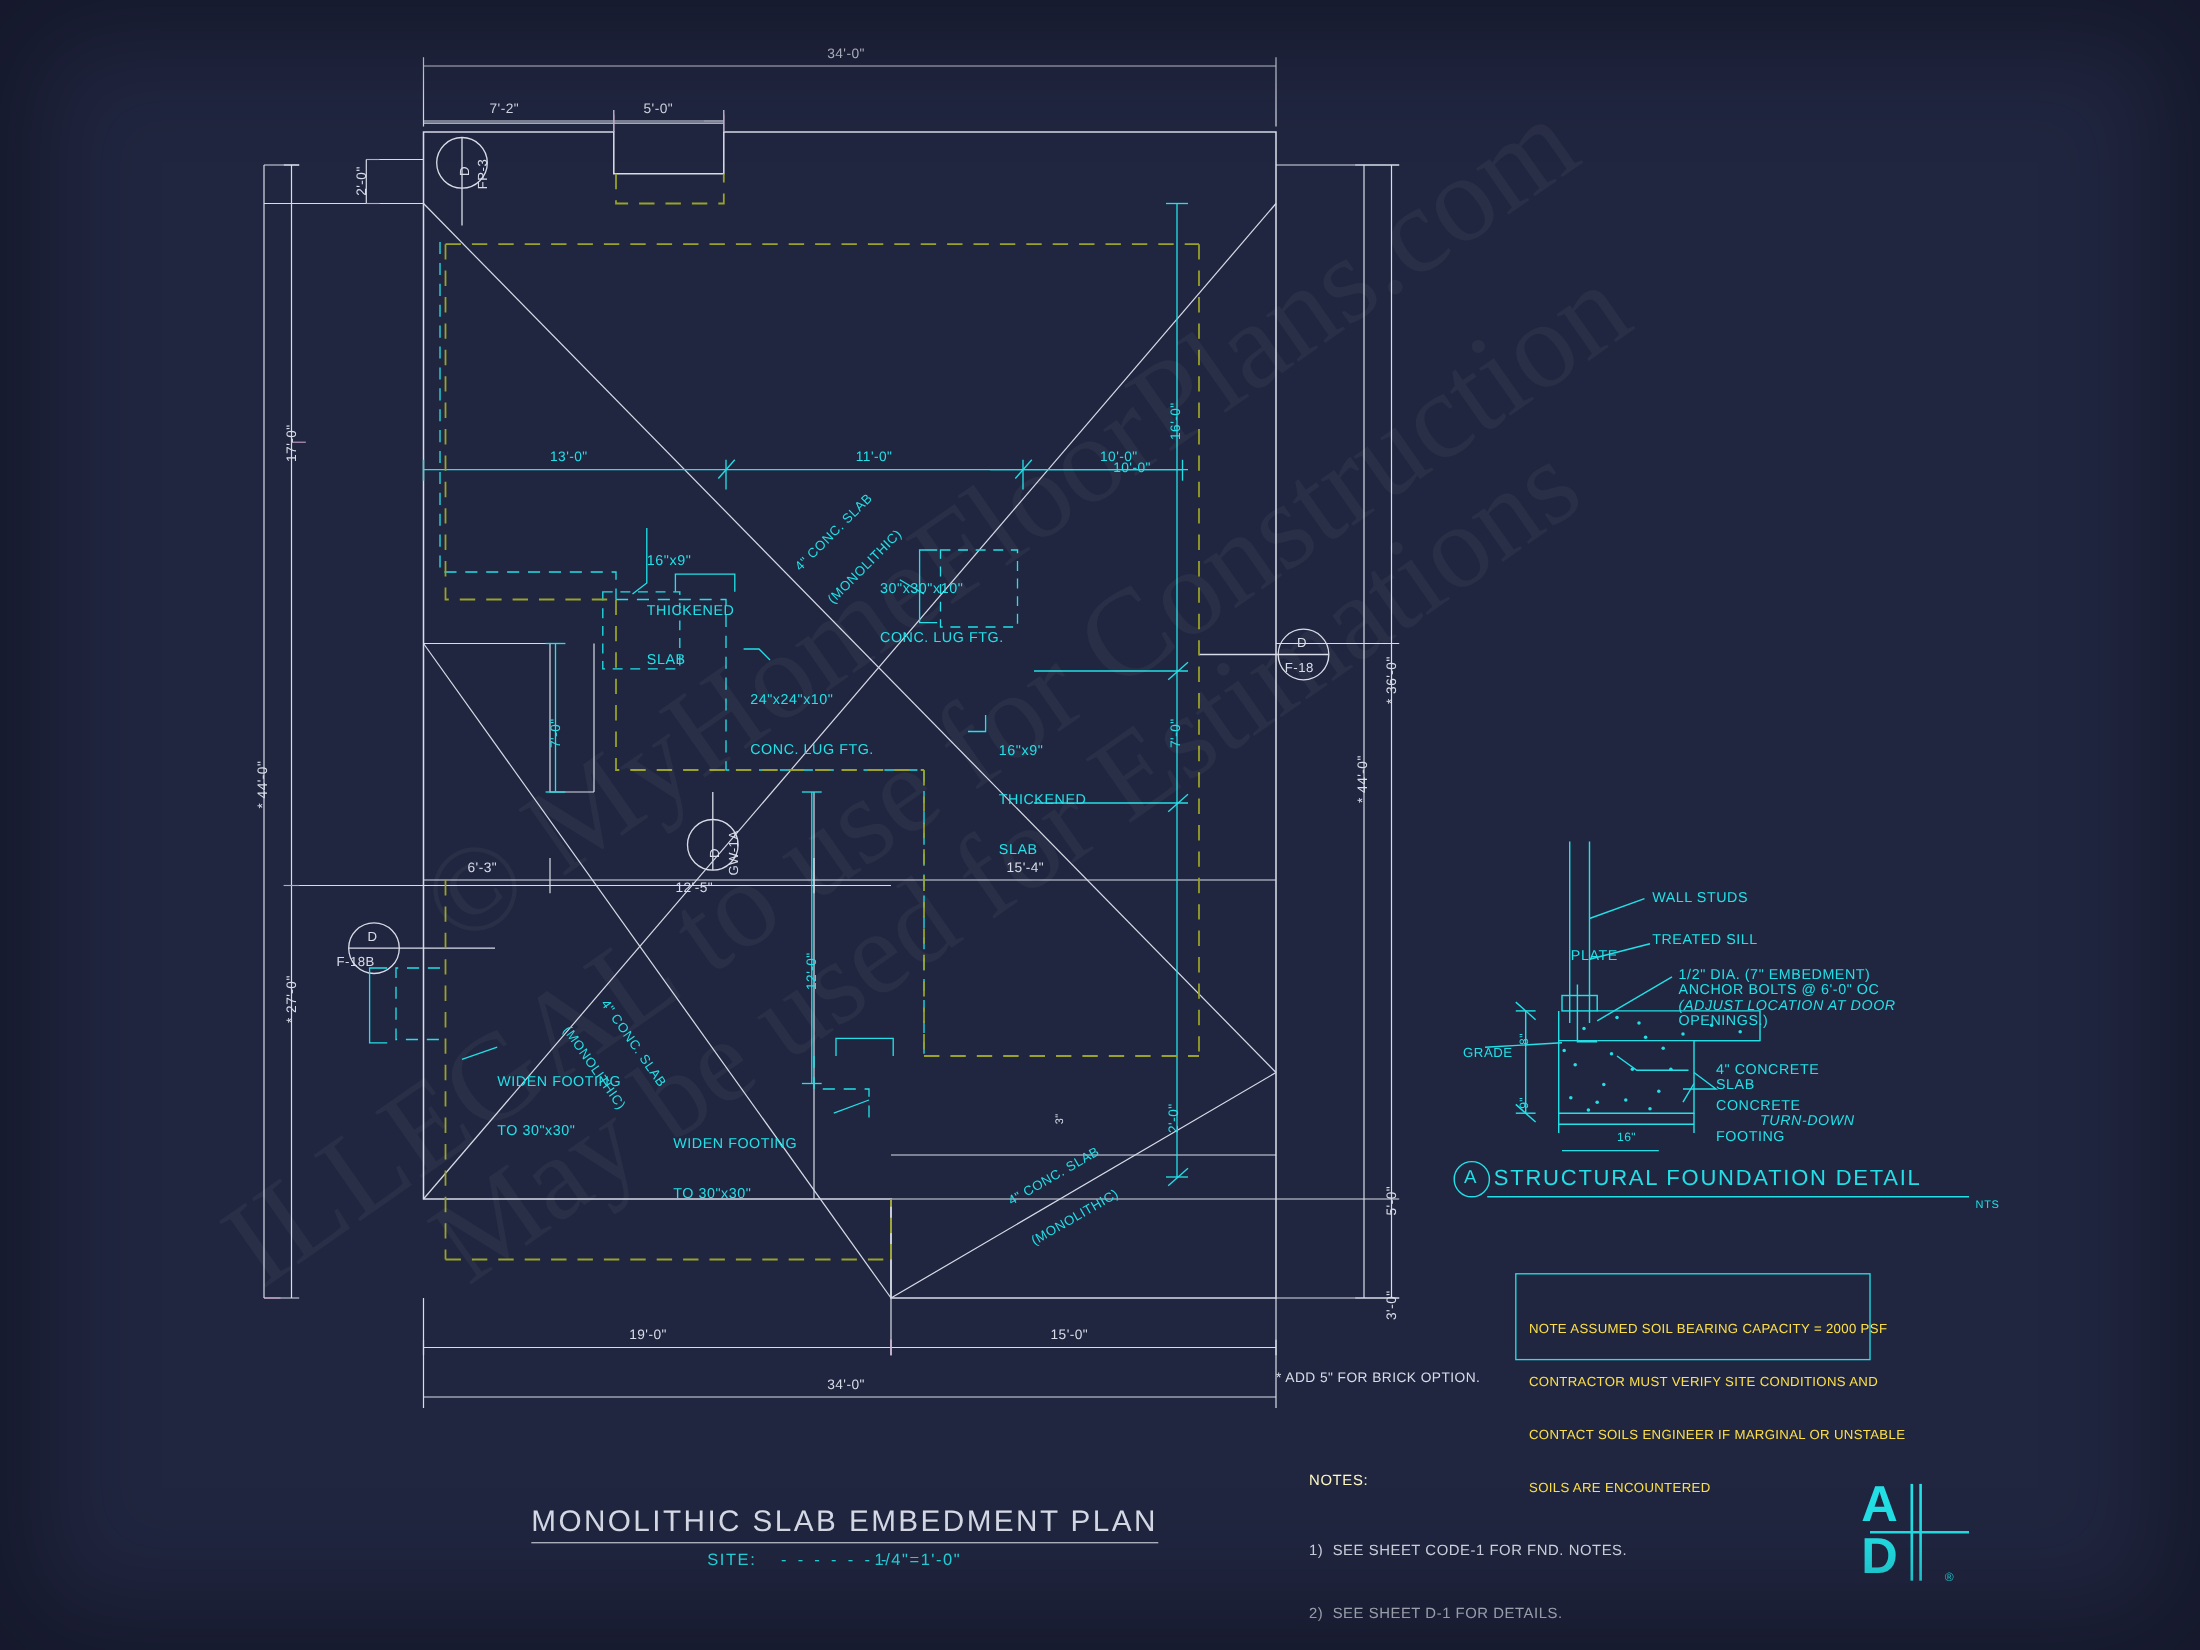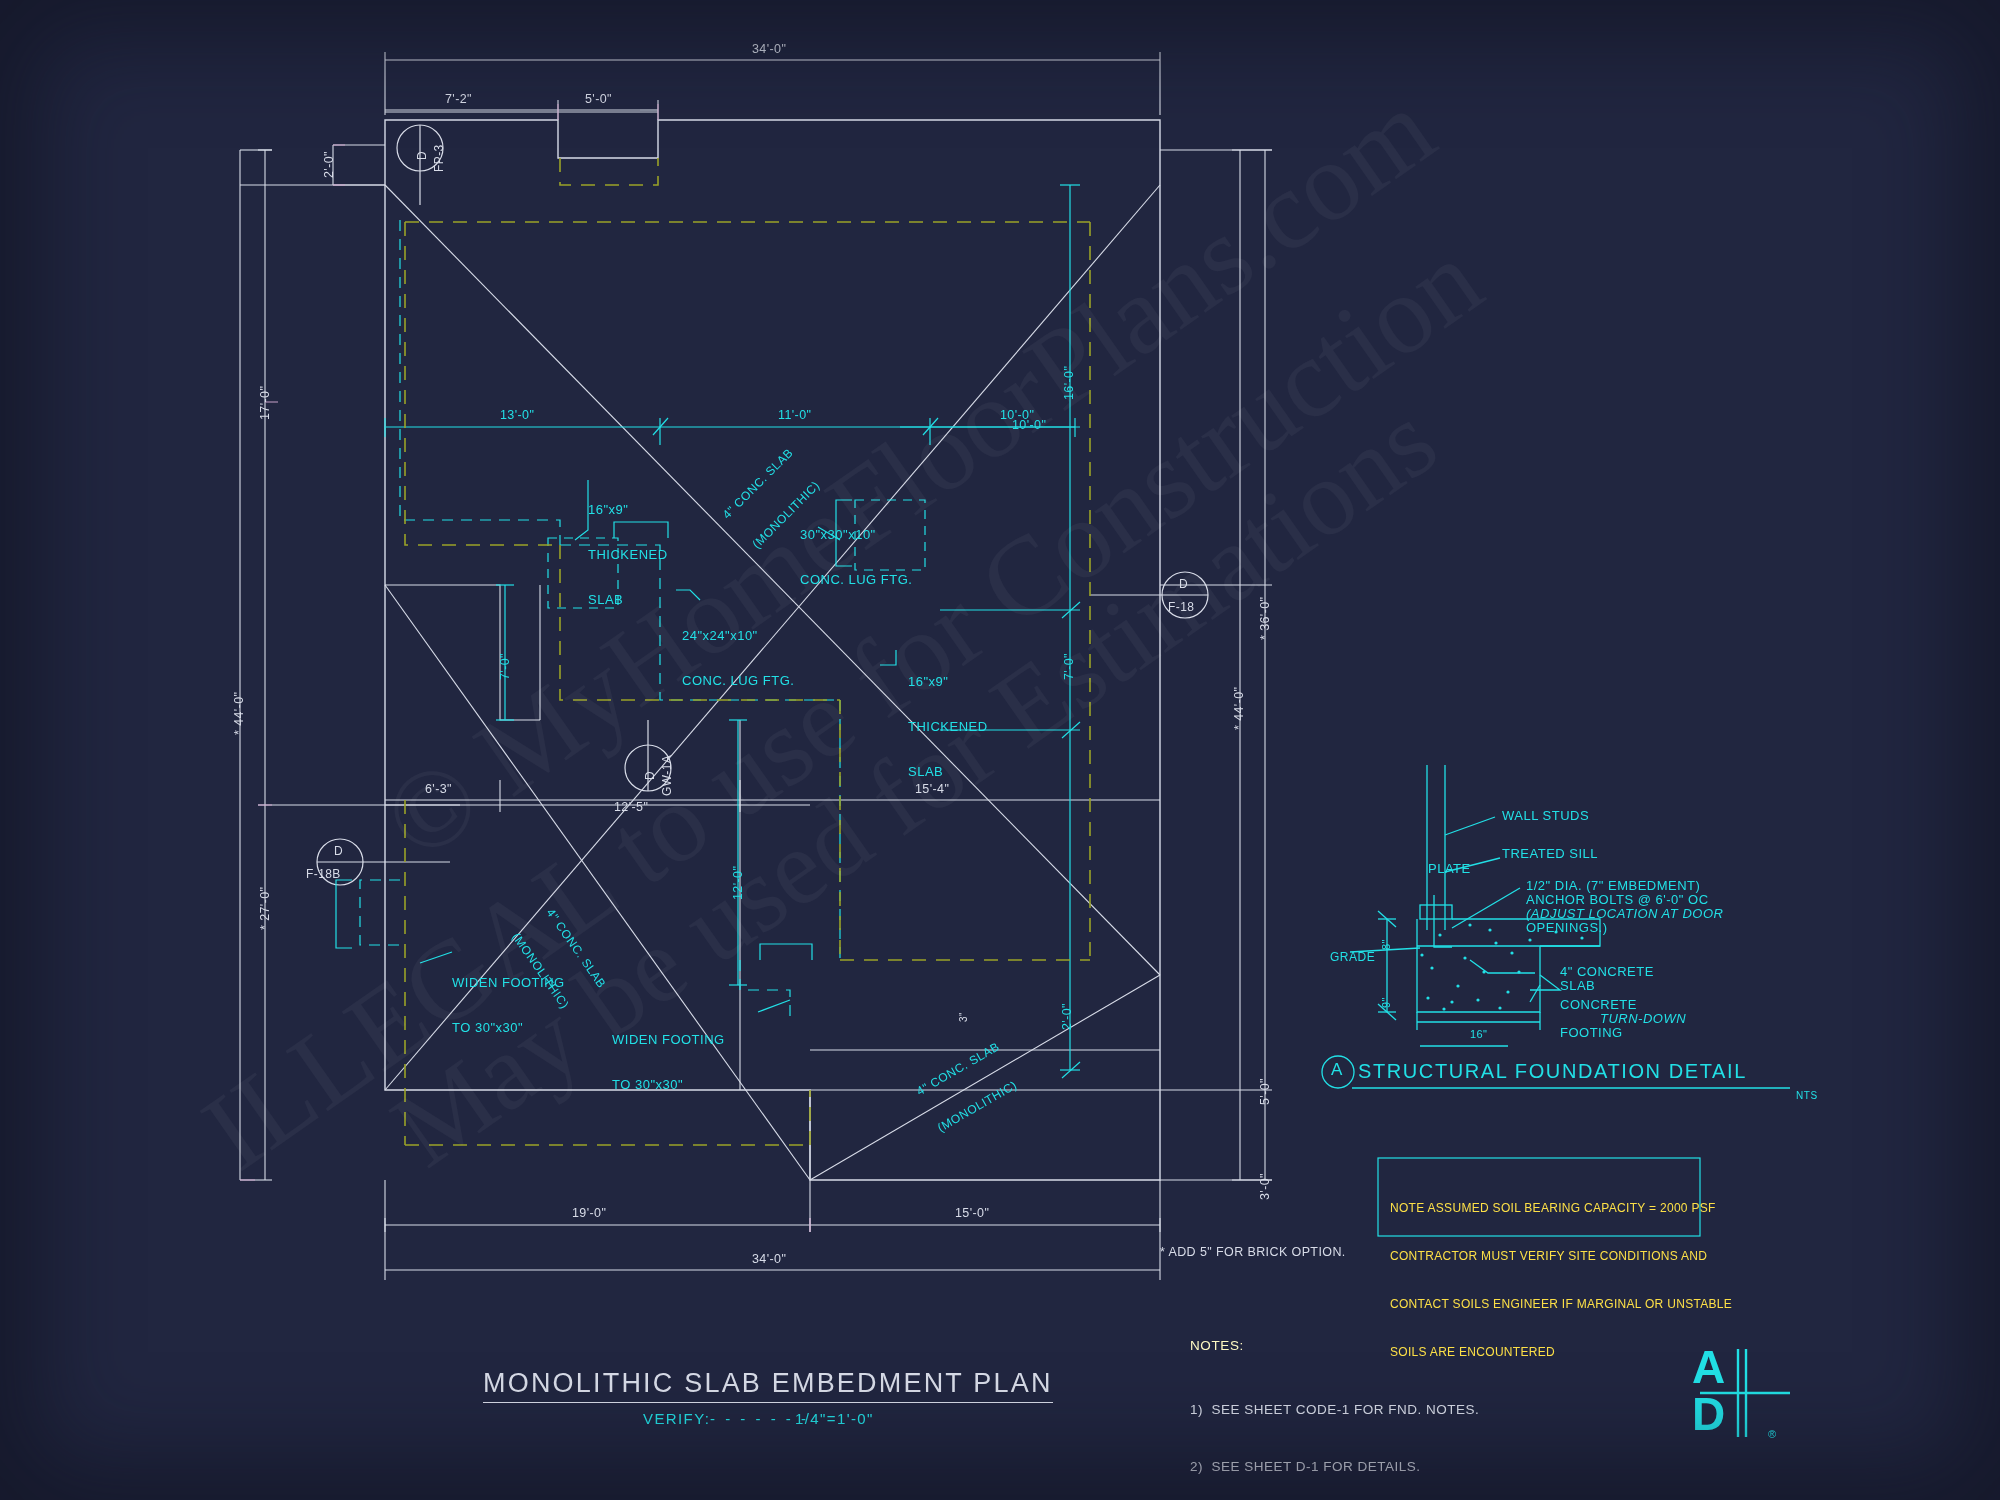--- a/index.html
+++ b/index.html
@@ -414,21 +414,21 @@
   </div>
 
   <div class="txt notes-h" style="left:1190px;top:1338px;">NOTES:</div>
   <div class="txt notes-l" style="left:1190px;top:1362px;">
     <div>1)  SEE SHEET CODE-1 FOR FND. NOTES.</div>
     <div>2)  SEE SHEET D-1 FOR DETAILS.</div>
     
   </div>
 
   <div class="txt title" style="left:483px;top:1368px;border-bottom:1.5px solid #d8dce8;padding-bottom:3px;">MONOLITHIC SLAB EMBEDMENT PLAN</div>
-  <div class="txt subtitle" style="left:643px;top:1410px;">VERIFY:</div>
+  <div class="txt subtitle" style="left:643px;top:1410px;">SITE:</div>
   <div class="txt subtitle" style="left:710px;top:1410px;letter-spacing:3px;">- - - - - - -</div>
   <div class="txt subtitle" style="left:795px;top:1410px;">1/4"=1'-0"</div>
 
   <svg class="layer">
     <g stroke="#22e0e6" stroke-width="2.4">
       <line x1="1738" y1="1349" x2="1738" y2="1437"></line>
       <line x1="1746" y1="1349" x2="1746" y2="1437"></line>
       <line x1="1700" y1="1393" x2="1790" y2="1393"></line>
     </g>
   </svg>

